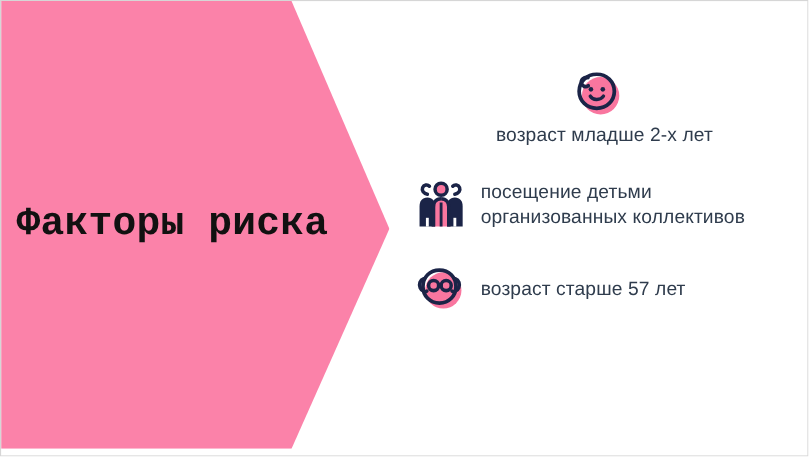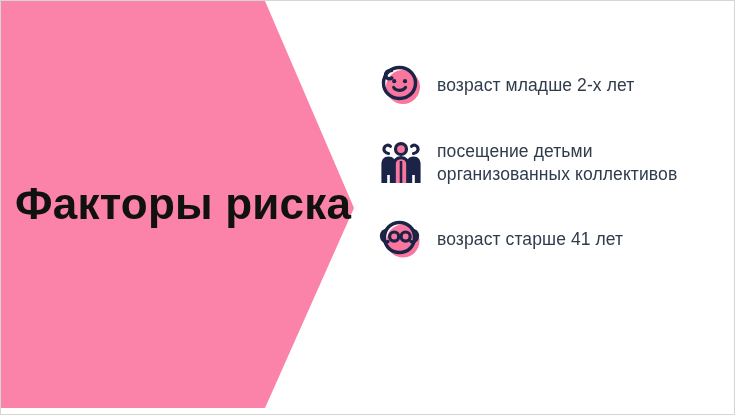--- a/index.html
+++ b/index.html
@@ -29,22 +29,22 @@
     z-index: 1;
   }
   .banner svg { display: block; }
 
   .banner-title {
     position: absolute;
     left: 14px;
     top: 181px;
     width: 330px;
     z-index: 2;
-    font-family: Liberation Sans, sans-serif;
-    font-size: 44px;
+    font-family: Liberation Mono, monospace;
+    font-size: 36px;
     font-weight: 700;
     letter-spacing: 0.2px;
     color: #111111;
     line-height: 44px;
     white-space: nowrap;
   }
 
   
   .risk-list {
     position: absolute;
@@ -74,21 +74,21 @@
 
   .risk-label {
     font-family: "Liberation Sans", "DejaVu Sans", sans-serif;
     font-size: 17.5px;
     line-height: 23px;
     color: #2f3c4d;
     letter-spacing: 0.1px;
   }
 
   
-  .item-0 { margin-top: 8px; margin-bottom: 26px; }
+  .item-0 { margin-top: 8px; margin-bottom: 26px; flex-direction: column; }
   .item-1 { margin-bottom: 24px; }
   .item-2 { margin-bottom: 26px; }
 </style>
 </head>
 <body>
 
 <div id="slide">
 
   <div class="banner">
     <svg width="353" height="407" viewBox="0 0 353 407" aria-hidden="true">
@@ -143,18 +143,18 @@
         <svg width="48" height="48" viewBox="0 0 48 48" aria-hidden="true">
           <circle cx="26" cy="26" r="16.5" fill="#f9769f"></circle>
           <path d="M22.5 7.5 C13.8 7.5 7.5 14.0 7.5 22.5 C7.5 31.0 13.8 37.5 22.5 37.5 C31.2 37.5 37.5 31.0 37.5 22.5 C37.5 14.0 31.2 7.5 22.5 7.5 Z" fill="none" stroke="#1b2447" stroke-width="3.4"></path>
           <path d="M8.2 15.5 C4.8 16.6 3.6 20.4 5.0 23.6 C6.2 26.4 9.0 27.6 11.0 26.6" fill="none" stroke="#1b2447" stroke-width="3.3" stroke-linecap="round"></path>
           <path d="M36.8 15.5 C40.2 16.6 41.4 20.4 40.0 23.6 C38.8 26.4 36.0 27.6 34.0 26.6" fill="none" stroke="#1b2447" stroke-width="3.3" stroke-linecap="round"></path>
           <circle cx="17.2" cy="21.6" r="4.6" fill="none" stroke="#1b2447" stroke-width="3.2"></circle>
           <circle cx="28.6" cy="21.6" r="4.6" fill="none" stroke="#1b2447" stroke-width="3.2"></circle>
           <path d="M21.8 21.6 L24.0 21.6" stroke="#1b2447" stroke-width="3.0" stroke-linecap="round"></path>
         </svg>
       </span>
-      <span class="risk-label">возраст старше 41 лет</span>
+      <span class="risk-label">возраст старше 57 лет</span>
     </div>
 
 
   </div>
 </div>
 
 </body></html>

